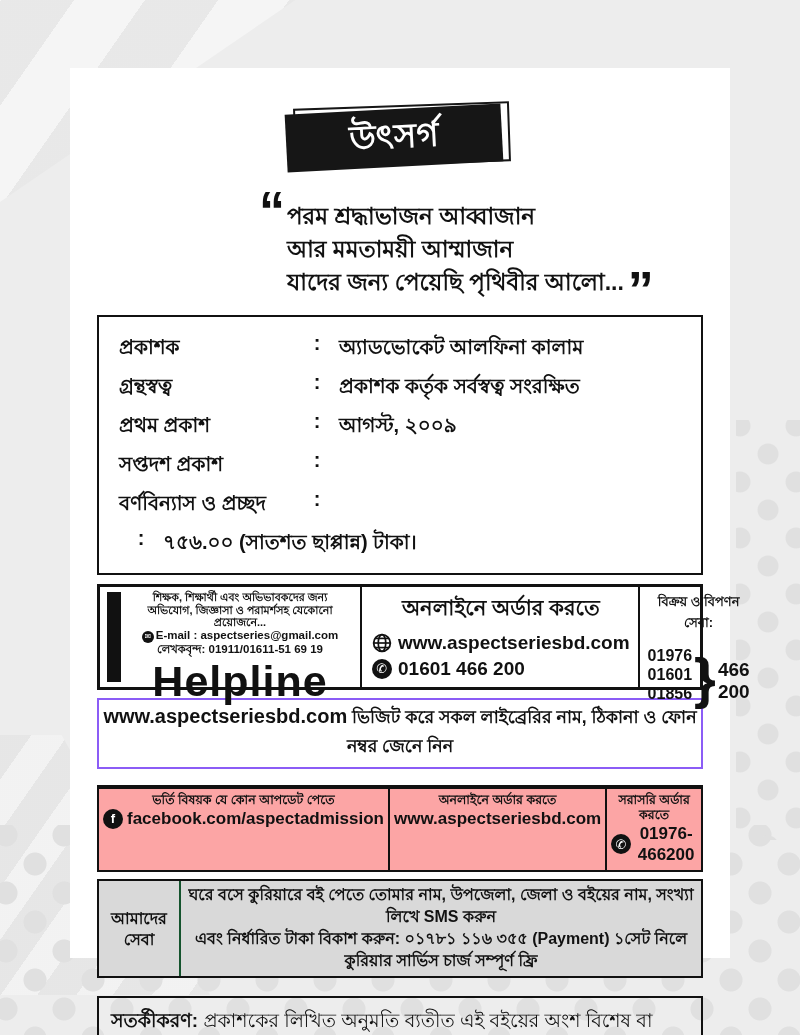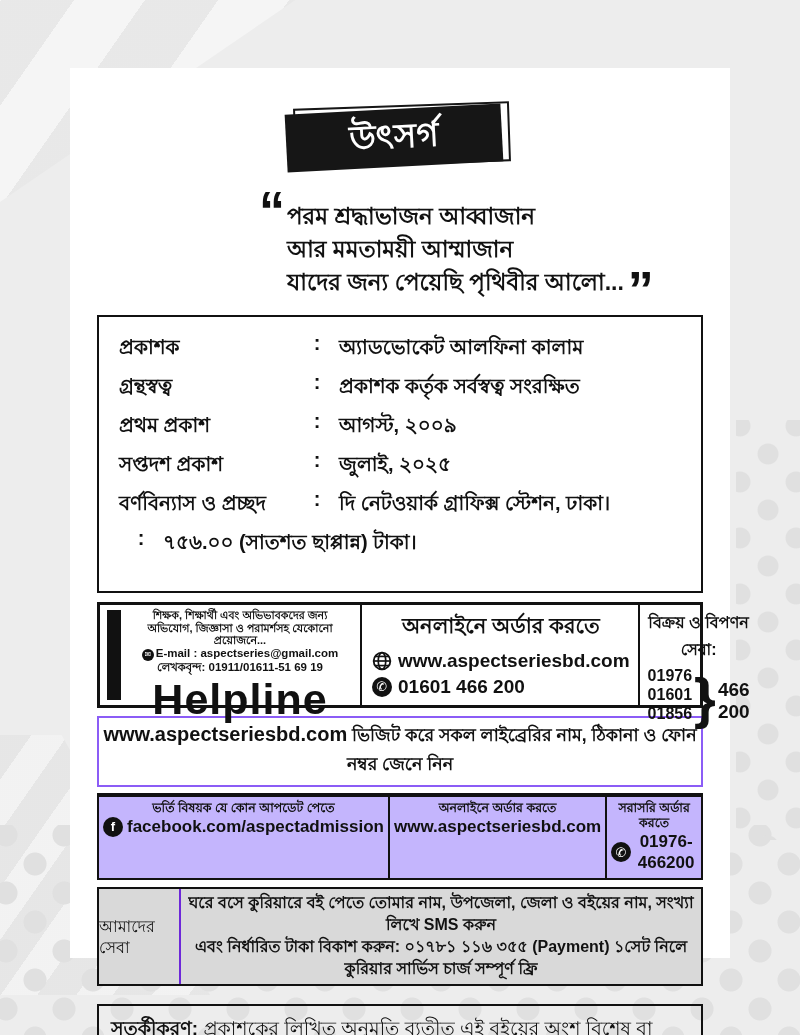--- a/index.html
+++ b/index.html
@@ -71,70 +71,70 @@
     position:absolute; left:-28px; top:-16px;
     font-size:52px; font-weight:bold; line-height:1;
   }
   .q-close {
     font-size:52px; font-weight:bold; line-height:0;
     vertical-align:-18px; margin-left:4px;
   }
   
   .info-box {
     margin-top:16px; border:2px solid #111;
-    padding:12px 0 28px;
+    padding:12px 0 10px;
   }
   .info-row { display:flex; padding:3px 20px; font-size:20px; font-weight:bold; }
   .info-label { width:176px; }
   .info-colon { width:44px; text-align:center; }
   .info-value { flex:1; }
   
   .helpline { margin-top:9px; border:3px solid #111; height:106px; display:flex; }
   .hl-left { flex:0 0 262px; border-right:2px solid #111; position:relative; padding:4px 4px 2px 24px; }
   .hl-bar { position:absolute; left:7px; top:5px; bottom:5px; width:14px; background:#111; }
   .hl-small { text-align:center; font-size:11px; font-weight:bold; line-height:12.5px; }
   .hl-latin { font-size:11.5px; }
   .hl-logo { font-size:43px; font-weight:bold; letter-spacing:1px; line-height:44px; text-align:center; margin-top:4px; }
   .hl-mid { flex:0 0 212px; border-right:2px solid #111; padding:5px 8px 4px 10px; }
   .hl-mid-title { font-size:21px; font-weight:bold; text-align:center; margin-bottom:3px; }
   .hl-mid-row { display:flex; align-items:center; gap:6px; font-size:19px; font-weight:bold; line-height:26px; }
   .hl-right { flex:1; padding:5px 4px 4px 8px; }
-  .hl-right-title { font-size:16px; font-weight:bold; text-align:center; margin-bottom:2px; }
+  .hl-right-title { font-size:13px; font-weight:bold; text-align:center; margin-bottom:12px; }
   .hl-right-body { display:flex; align-items:flex-end; }
   .hl-nums div { font-size:16px; font-weight:bold; line-height:19px; }
   .hl-brace { font-size:56px; font-weight:bold; line-height:50px; margin:0 2px; }
   .hl-suffix { font-size:19px; font-weight:bold; }
   
   .icon-circle {
     display:inline-flex; align-items:center; justify-content:center;
     background:#111; color:#fff; border-radius:50%;
     width:20px; height:20px; flex:0 0 20px; font-size:13px; font-weight:bold;
   }
   .icon-small { width:12px; height:12px; flex:0 0 12px; font-size:8px; margin-right:2px; display:inline-flex; }
   .globe-svg { width:20px; height:20px; flex:0 0 20px; }
   
   .banner { margin-top:8px; border:2px solid #8b5cf6; padding:4px 0 5px; text-align:center; font-size:17.5px; font-weight:bold; }
   .banner .latin { font-size:20px; }
   
   .contact-bar {
-    margin-top:6px; border:2px solid #111; border-top-width:4px;
-    background:#c4b5fd; display:flex;
+    margin-top:16px; border:2px solid #111; border-top-width:4px;
+    background:#fca5a5; display:flex;
   }
   .cb-col { padding:4px 4px 5px; text-align:center; }
   .cb-col1 { flex:0 0 42%; border-right:2px solid #111; }
   .cb-col2 { flex:0 0 31%; border-right:2px solid #111; }
   .cb-col3 { flex:1; }
   .cb-top { font-size:12.5px; font-weight:bold; line-height:15px; }
   .cb-bottom { font-size:17px; font-weight:bold; line-height:21px; display:flex; align-items:center; justify-content:center; gap:4px; }
   
   .sms { margin-top:7px; border:2px solid #111; background:#d9d9d9; display:flex; }
   .sms-label {
-    flex:0 0 82px; border-right:2px solid #6d28d9;
+    flex:0 0 82px; border-right:2px solid #14532d;
     display:flex; flex-direction:column; justify-content:center;
-    font-size:16px; font-weight:normal; line-height:21px;
+    text-align:center; font-size:16px; font-weight:bold; line-height:21px;
   }
   .sms-text { flex:1; padding:3px 6px 4px; text-align:center; font-size:16px; font-weight:bold; line-height:22px; }
   
   .warning { margin-top:18px; border:2px solid #111; padding:8px 12px 10px; font-size:19px; line-height:30px; }
   .warning .w-label { font-weight:bold; }
 </style>
 </head>
 <body>
 
 <div class="decor stripes-tl"></div>
@@ -170,26 +170,24 @@
       <span class="info-value">প্রকাশক কর্তৃক সর্বস্বত্ব সংরক্ষিত</span>
     </div>
     <div class="info-row">
       <span class="info-label">প্রথম প্রকাশ</span>
       <span class="info-colon">:</span>
       <span class="info-value">আগস্ট, ২০০৯</span>
     </div>
     <div class="info-row">
       <span class="info-label">সপ্তদশ প্রকাশ</span>
       <span class="info-colon">:</span>
-      <span class="info-value">জুলাই, ২০২৫</span>
     </div>
     <div class="info-row">
       <span class="info-label">বর্ণবিন্যাস ও প্রচ্ছদ</span>
       <span class="info-colon">:</span>
-      <span class="info-value">দি নেটওয়ার্ক গ্রাফিক্স স্টেশন, ঢাকা।</span>
     </div>
     <div class="info-row">
       <span class="info-colon">:</span>
       <span class="info-value">৭৫৬.০০ (সাতশত ছাপ্পান্ন) টাকা।</span>
     </div>
   </div>
 
   <div class="helpline">
     <div class="hl-left">
       <div class="hl-bar"></div>

